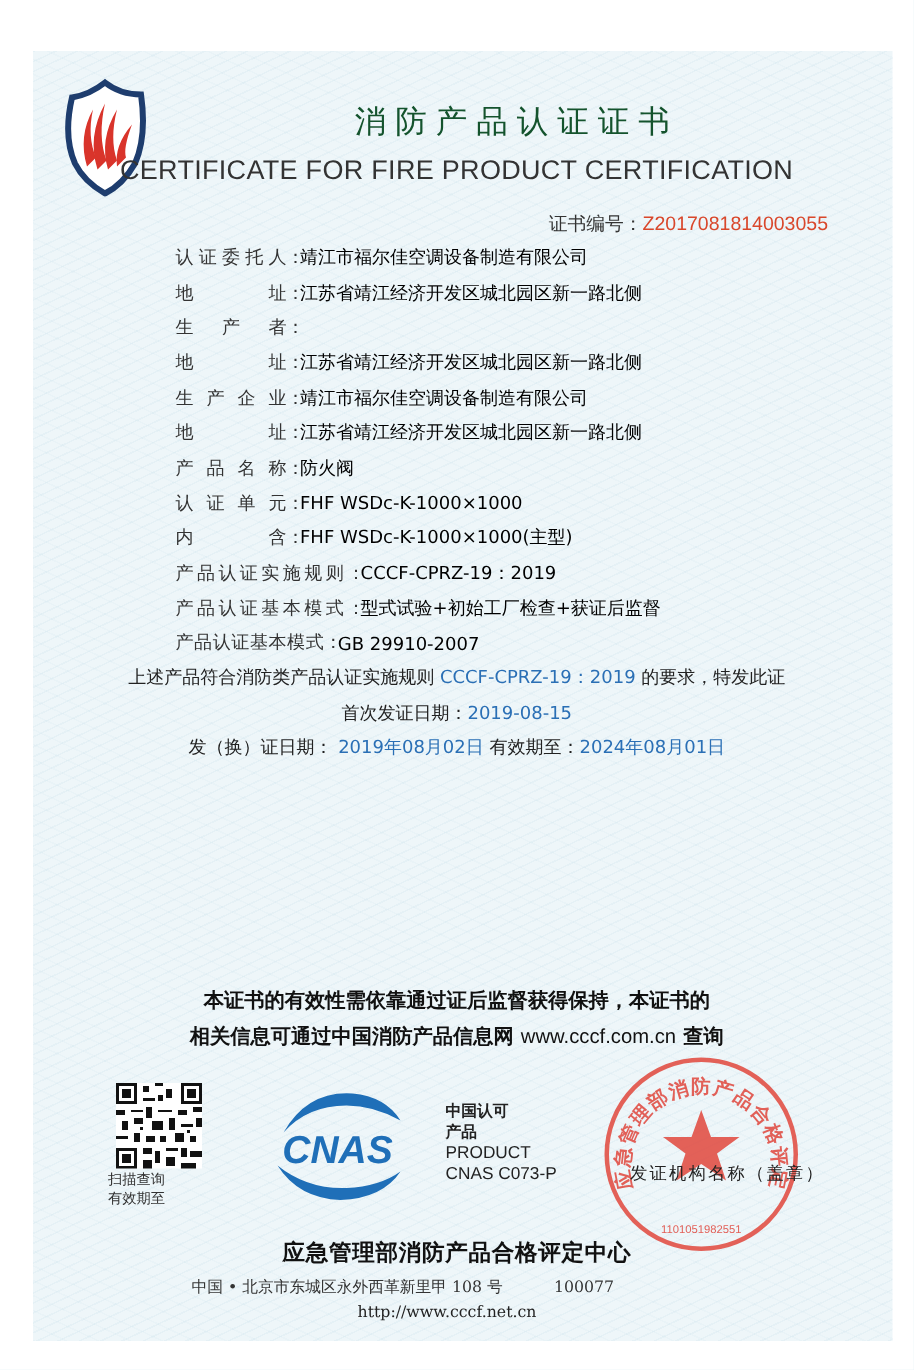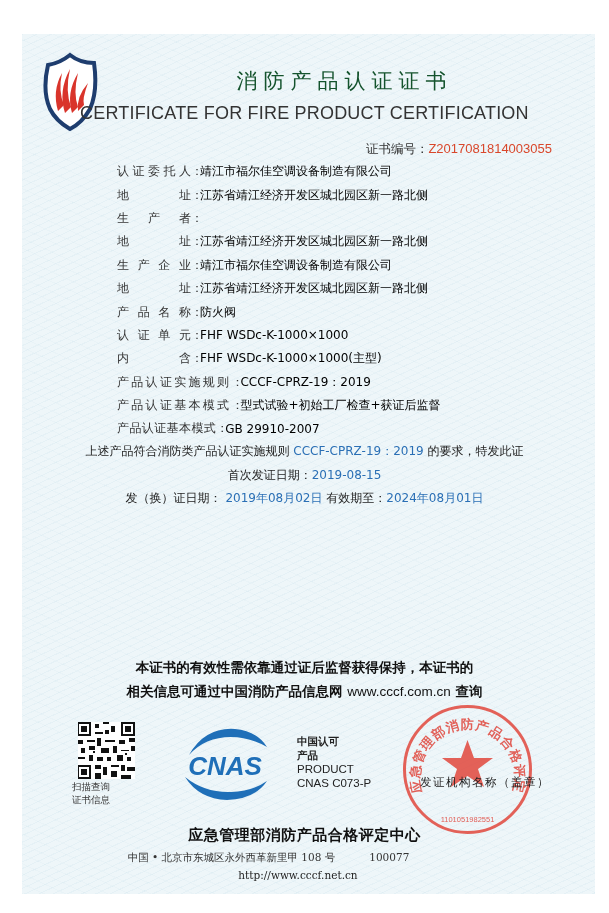--- a/index.html
+++ b/index.html
@@ -226,21 +226,21 @@
     <rect x="25" y="23" width="4" height="2"></rect>
       <rect x="9" y="26" width="3" height="3"></rect>
       <rect x="17" y="25" width="3" height="3"></rect>
     <rect x="22" y="27" width="5" height="2"></rect>
       <rect x="8" y="15" width="1" height="1"></rect>
       <rect x="24" y="16" width="1" height="1"></rect>
   </g>
 </svg>
 <div class="abs qr-cap">
   <div>扫描查询</div>
-  <div>证书信息</div>
+  <div>有效期至</div>
 </div>
 
 <svg class="abs cnas" viewBox="0 0 100 78">
   <path d="M14 30 Q30 2 60 4 Q82 6 92 22 Q74 12 56 12 Q30 12 14 30 Z" fill="#1f6fb8"></path>
   <path d="M10 52 Q24 74 52 75 Q80 74 92 56 Q78 66 56 67 Q30 68 10 52 Z" fill="#1f6fb8"></path>
   <text x="50" y="50" text-anchor="middle" font-family="Liberation Sans, sans-serif" font-weight="bold" font-style="italic" font-size="26" fill="#1f6fb8">CNAS</text>
 </svg>
 <div class="abs cnas-text">
   <div class="cn">中国认可</div>
   <div class="cn">产品</div>

